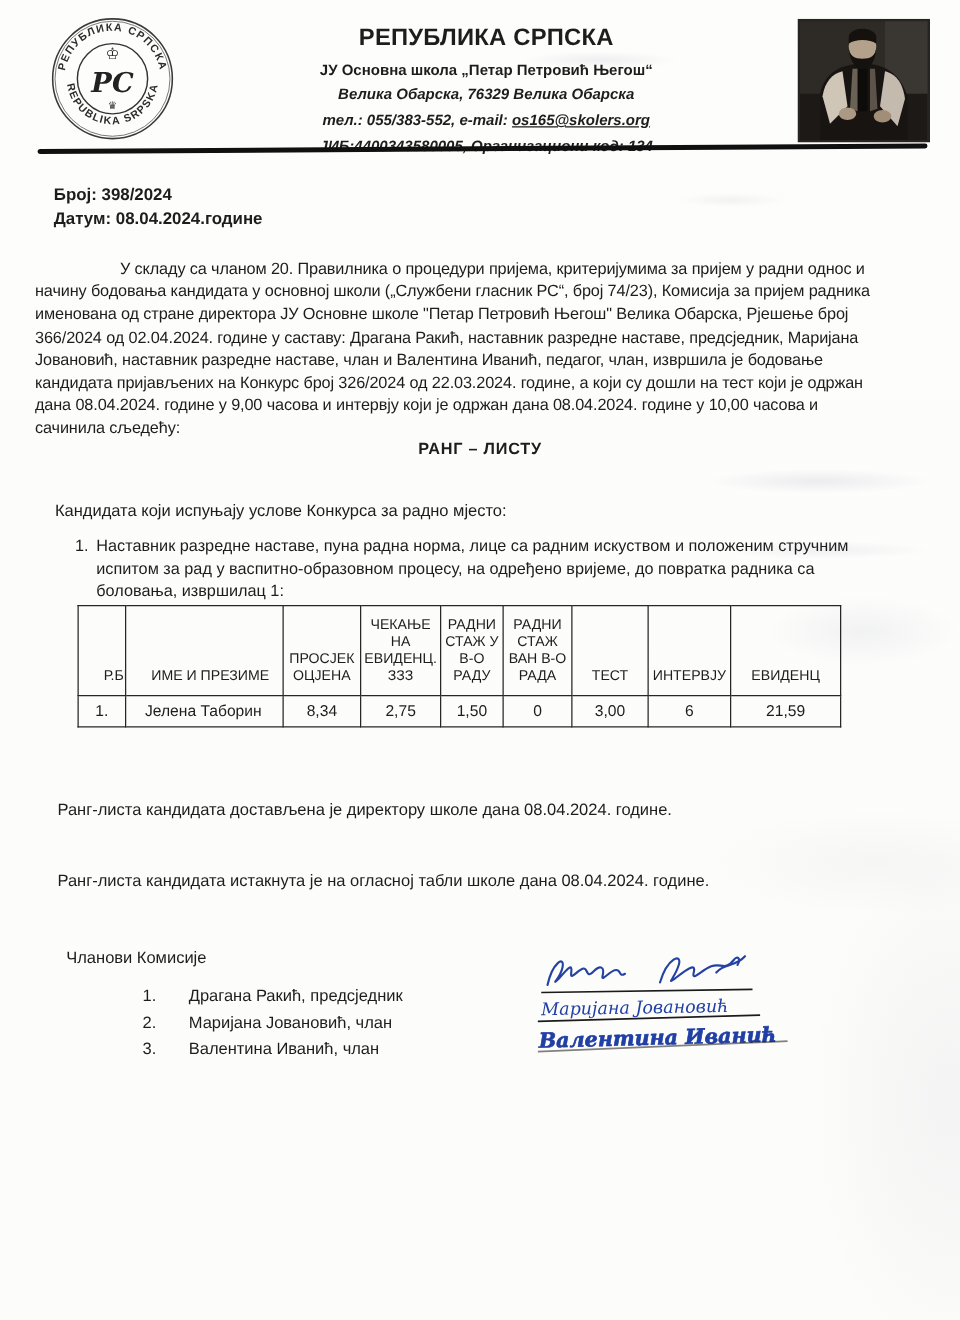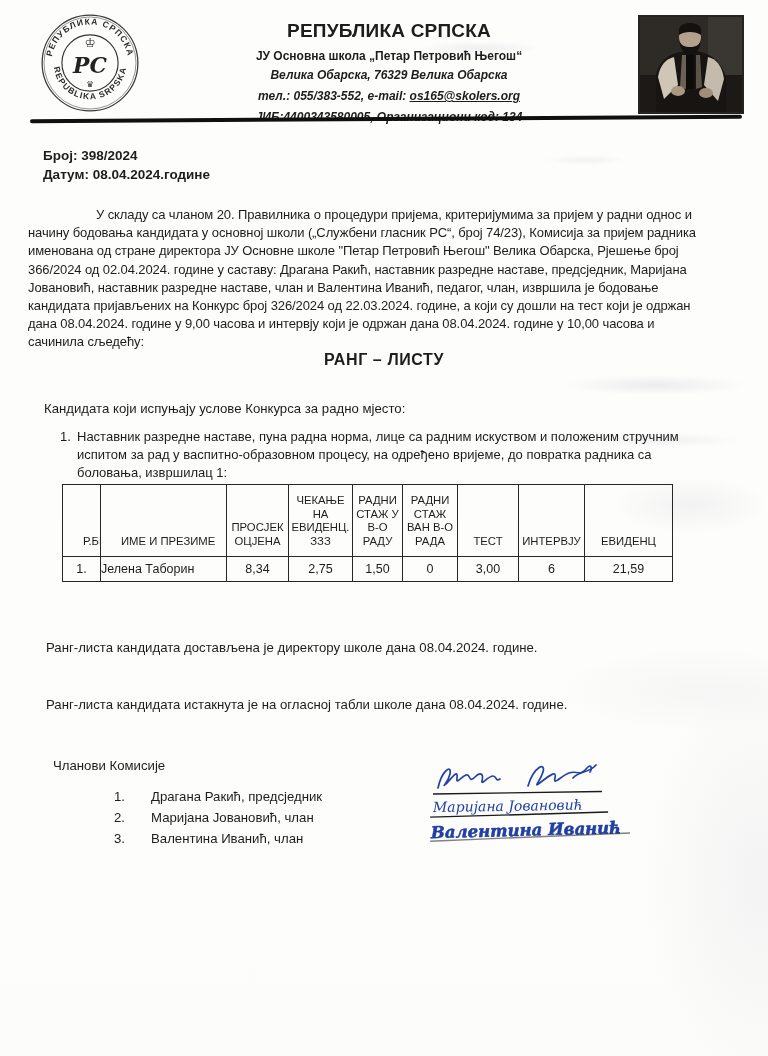--- a/index.html
+++ b/index.html
@@ -27,33 +27,33 @@
   .h-republic{font-size:19px;font-weight:bold;letter-spacing:.2px;}
   .h-school{font-size:12px;font-weight:bold;margin-top:7px;}
   .h-sub{font-size:12px;font-weight:bold;font-style:italic;margin-top:4px;line-height:17px;}
   .h-email{text-decoration:underline;}
   .portrait{width:106px;height:99px;flex:none;margin-top:3px;}
   .rule{position:absolute;top:117px;left:30px;width:712px;height:3.6px;background:#101010;transform:rotate(-.35deg);border-radius:2px;}
   
   .meta{position:absolute;top:146px;left:43px;font-size:13.5px;line-height:19px;font-weight:bold;}
   
   .intro{position:absolute;top:206px;left:28px;width:680px;margin:0;font-size:13px;line-height:18.2px;text-indent:68px;letter-spacing:-.1px;}
-  .title{position:absolute;top:351px;left:0;width:100%;margin:0;text-align:center;font-size:16px;font-weight:bold;letter-spacing:.6px;}
+  .title{position:absolute;top:351px;left:0;width:100%;margin:0;text-align:center;font-size:13px;font-weight:bold;letter-spacing:.6px;}
   .subtitle{position:absolute;top:401px;left:44px;margin:0;font-size:13.2px;}
   .item{position:absolute;top:428px;left:60px;width:655px;font-size:13px;line-height:18.2px;display:flex;}
   .item-num{flex:none;width:17px;}
   
   .rank-table{position:absolute;top:484px;left:62px;width:610px;border-collapse:collapse;table-layout:fixed;}
   .rank-table th,.rank-table td{border:1.6px solid #272727;overflow:hidden;}
   .rank-table th{font-size:11.3px;font-weight:normal;line-height:13.8px;vertical-align:bottom;text-align:center;padding:3px 1px 7px;white-space:pre-line;}
   .rank-table th.al{text-align:left;padding-left:20px;}
   .rank-table thead tr{height:72px;}
   .rank-table tbody tr{height:25px;}
   .rank-table td{font-size:12.5px;text-align:center;vertical-align:middle;}
-  .rank-table td.al{text-align:left;padding-left:0;}
+  .rank-table td.al{text-align:left;padding-left:15px;}
   
   .note{position:absolute;left:46px;margin:0;font-size:13.2px;}
   .note1{top:640px;}
   .note2{top:697px;}
   
   .committee-title{position:absolute;top:758px;left:53px;font-size:13.2px;}
   .members{position:absolute;top:786px;left:114px;font-size:13.2px;line-height:21px;}
   .member{display:flex;}
   .m-num{flex:none;width:37px;}
   

